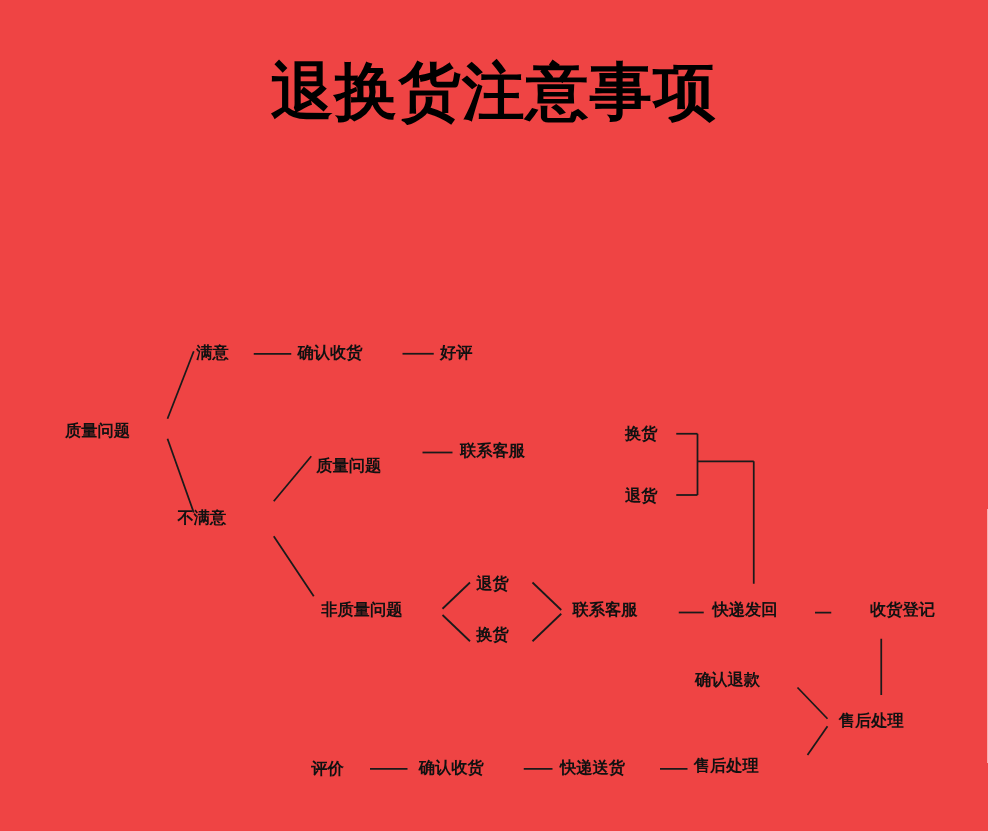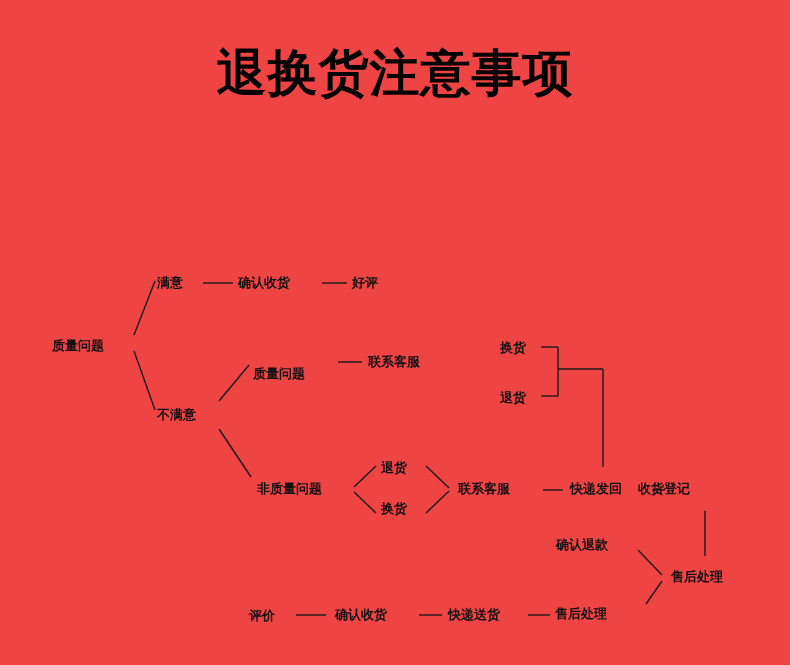--- a/index.html
+++ b/index.html
@@ -87,31 +87,31 @@
     <line x1="646" y1="604" x2="662" y2="581"></line>
     <line x1="528" y1="615" x2="550" y2="615"></line>
     <line x1="419" y1="615" x2="442" y2="615"></line>
     <line x1="296" y1="615" x2="326" y2="615"></line>
   </svg>
 
   <div class="node" style="left:52px;  top:334px;">质量问题</div>
   <div class="node" style="left:157px; top:271px;">满意</div>
   <div class="node" style="left:238px; top:271px;">确认收货</div>
   <div class="node" style="left:352px; top:271px;">好评</div>
-  <div class="node" style="left:157px; top:403px;">不满意</div>
+  <div class="node" style="left:142px; top:403px;">不满意</div>
   <div class="node" style="left:253px; top:350px;margin-top:12px;">质量问题</div>
   <div class="node" style="left:368px; top:350px;">联系客服</div>
   <div class="node" style="left:500px; top:336px;">换货</div>
   <div class="node" style="left:500px; top:386px;">退货</div>
   <div class="node" style="left:257px; top:477px;">非质量问题</div>
   <div class="node" style="left:381px; top:456px;">退货</div>
   <div class="node" style="left:381px; top:497px;">换货</div>
   <div class="node" style="left:458px; top:477px;">联系客服</div>
   <div class="node" style="left:570px; top:477px;">快递发回</div>
-  <div class="node" style="left:638px; top:477px;">收货登记</div>
+  <div class="node" style="left:696px; top:477px;">收货登记</div>
   <div class="node" style="left:556px; top:533px;">确认退款</div>
   <div class="node" style="left:671px; top:566px;font-family:Liberation Mono, monospace;">售后处理</div>
   <div class="node" style="left:555px; top:602px;">售后处理</div>
   <div class="node" style="left:448px; top:603px;">快递送货</div>
   <div class="node" style="left:335px; top:603px;">确认收货</div>
   <div class="node" style="left:249px; top:604px;">评价</div>
 
 </div>
 
 </body></html>

